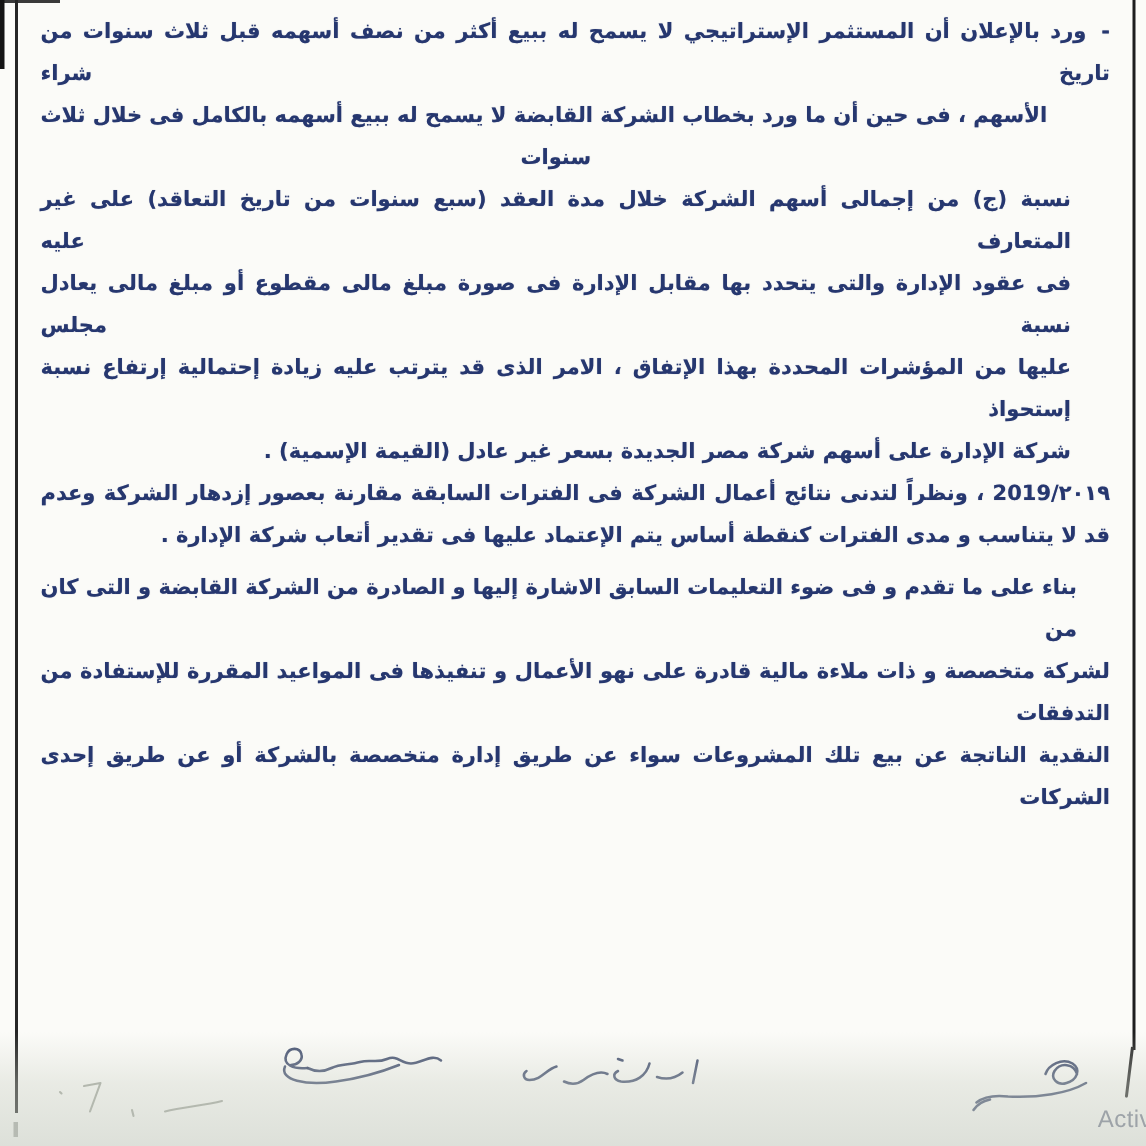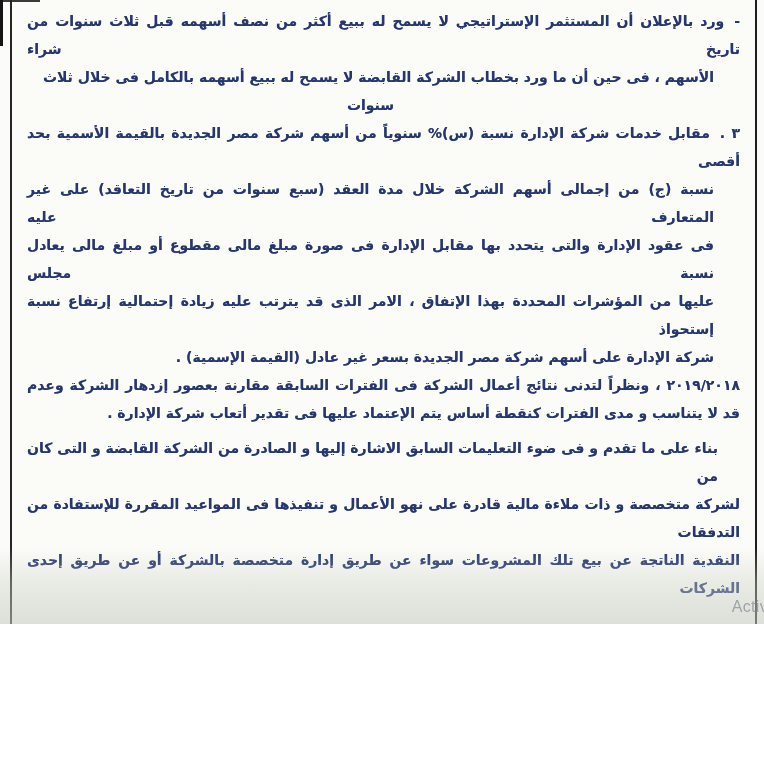--- a/index.html
+++ b/index.html
@@ -1,18 +1,18 @@
 <!DOCTYPE html>
 <html lang="ar"><head>
 <meta charset="utf-8">
 <style>
   html,body{margin:0;padding:0;background:#ffffff;}
   .page{
     position:relative;
-    width:764px;height:624px;
+    width:764px;height:764px;
     background:#fbfbf8;
     overflow:hidden;
     font-family:"DejaVu Sans",sans-serif;
   }
   
   .border-right{position:absolute;right:7px;top:0;width:2px;height:700px;background:#1e1e1e;}
   .border-right-tail{position:absolute;right:8px;top:698px;width:2px;height:34px;background:#2c2c2c;transform:rotate(7deg);transform-origin:top center;border-radius:0 0 2px 2px;}
   .border-left{position:absolute;left:10px;top:0;width:2px;height:742px;background:#262626;}
   .border-left-frag{position:absolute;left:9px;top:748px;width:3px;height:10px;background:#6f736c;opacity:.6;}
   .edge-strip{position:absolute;left:0;top:0;width:3px;height:46px;background:#141414;}
@@ -26,21 +26,21 @@
     direction:rtl;
     color:#26376f;
     font-weight:700;
     font-size:14px;
     line-height:28px;
     text-shadow:0 0 .5px rgba(32,48,110,.55);
   }
   .para{margin:0;}
   .para.gap-sm{margin-top:7px;}
   .line{text-align:justify;text-align-last:justify;}
-  .line.align-center{text-align:right;text-align-last:center;}
+  .line.align-center{text-align:left;text-align-last:center;}
   .line.align-right{text-align:left;text-align-last:right;}
   .line.cont{padding-right:26px;}
   .para.indent-first .line:first-child{padding-right:22px;}
   .marker{margin-left:10px;}
   
   .sig{position:absolute;}
   .sig path{fill:none;stroke:#394669;stroke-width:1.7;stroke-linecap:round;stroke-linejoin:round;opacity:.92;}
   .pencil path{fill:none;stroke:#8e948a;stroke-width:1.4;stroke-linecap:round;opacity:.8;}
   
   .watermark{
@@ -60,28 +60,27 @@
   <div class="border-left-frag"></div>
   <div class="border-right"></div>
   <div class="border-right-tail"></div>
 
   <div class="content" id="doc">
       <div class="para">
         <div class="line align-justify"><span class="marker">-</span><span>ورد بالإعلان أن المستثمر الإستراتيجي لا يسمح له ببيع أكثر من نصف أسهمه قبل ثلاث سنوات من تاريخ شراء</span></div>
         <div class="line align-center cont"><span>الأسهم ، فى حين أن ما ورد بخطاب الشركة القابضة لا يسمح له ببيع أسهمه بالكامل فى خلال ثلاث سنوات</span></div>
       </div>
       <div class="para">
-        <div class="line align-justify"><span class="marker">٣ .</span><span>مقابل خدمات شركة الإدارة نسبة (س)% سنوياً من أسهم شركة مصر الجديدة بالقيمة الأسمية بحد أقصى</span></div>
         <div class="line align-justify cont"><span>نسبة (ج) من إجمالى أسهم الشركة خلال مدة العقد (سبع سنوات من تاريخ التعاقد) على غير المتعارف عليه</span></div>
         <div class="line align-justify cont"><span>فى عقود الإدارة والتى يتحدد بها مقابل الإدارة فى صورة مبلغ مالى مقطوع أو مبلغ مالى يعادل نسبة مجلس</span></div>
         <div class="line align-justify cont"><span>عليها من المؤشرات المحددة بهذا الإتفاق ، الامر الذى قد يترتب عليه زيادة إحتمالية إرتفاع نسبة إستحواذ</span></div>
         <div class="line align-right cont"><span>شركة الإدارة على أسهم شركة مصر الجديدة بسعر غير عادل (القيمة الإسمية) .</span></div>
       </div>
       <div class="para">
-        <div class="line align-justify"><span>٢٠١٩/٢٠١٨ ، ونظراً لتدنى نتائج أعمال الشركة فى الفترات السابقة مقارنة بعصور إزدهار الشركة وعدم</span></div>
+        <div class="line align-justify"><span>٢٠١٩/2019 ، ونظراً لتدنى نتائج أعمال الشركة فى الفترات السابقة مقارنة بعصور إزدهار الشركة وعدم</span></div>
         <div class="line align-right"><span>قد لا يتناسب و مدى الفترات كنقطة أساس يتم الإعتماد عليها فى تقدير أتعاب شركة الإدارة .</span></div>
       </div>
       <div class="para gap-sm indent-first">
         <div class="line align-justify"><span>بناء على ما تقدم و فى ضوء التعليمات السابق الاشارة إليها و الصادرة من الشركة القابضة و التى كان من</span></div>
         <div class="line align-justify"><span>لشركة متخصصة و ذات ملاءة مالية قادرة على نهو الأعمال و تنفيذها فى المواعيد المقررة للإستفادة من التدفقات</span></div>
         <div class="line align-justify"><span>النقدية الناتجة عن بيع تلك المشروعات سواء عن طريق إدارة متخصصة بالشركة أو عن طريق إحدى الشركات</span></div>
       </div>
     </div>
 
   <svg class="sig" style="left:632px;top:700px;" width="108" height="48" viewBox="0 0 108 48">

